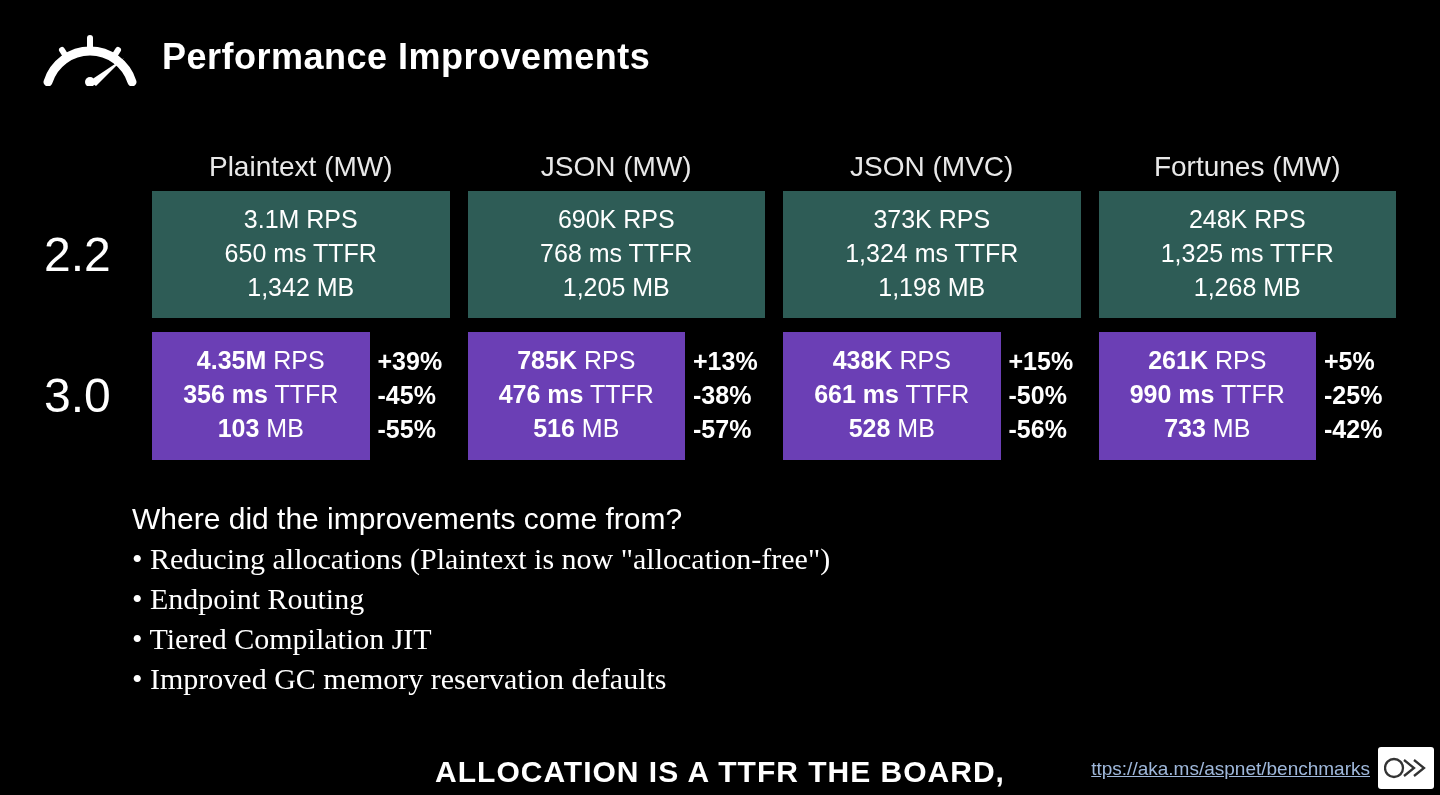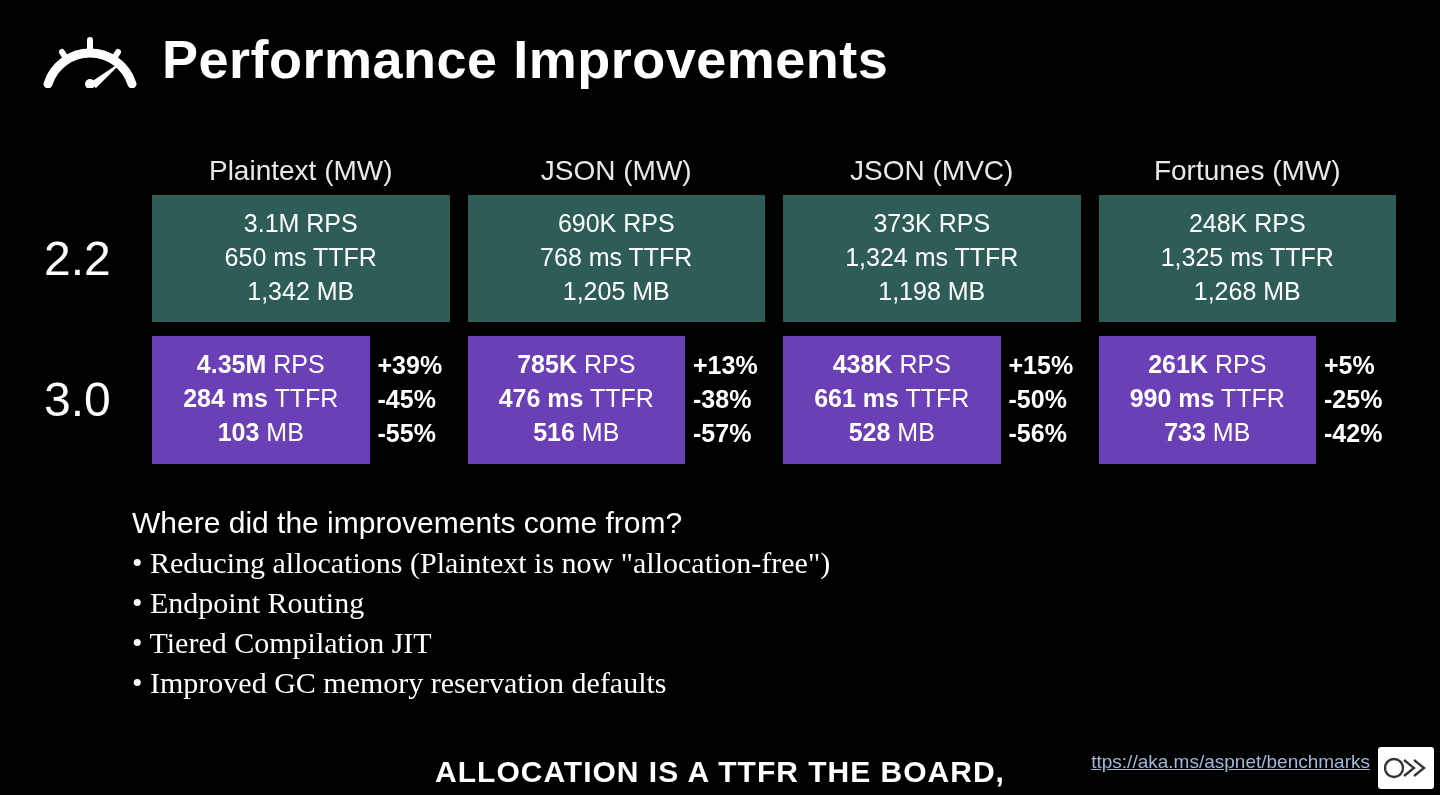--- a/index.html
+++ b/index.html
@@ -10,21 +10,21 @@
     width:1440px;
     height:795px;
     overflow:hidden;
     position:relative;
   }
 
   .slide { padding:28px 40px 0 40px; }
 
   .title-row { display:flex; align-items:center; gap:22px; }
   .gauge { width:100px; height:58px; }
-  h1 { font-size:54px; font-weight:600; letter-spacing:0.5px; }
+  h1 { font-size:36px; font-weight:600; letter-spacing:0.5px; }
 
   .grid {
     margin-top:65px;
     display:grid;
     grid-template-columns: 90px repeat(4, 1fr);
     column-gap:18px;
     row-gap:0;
     padding:0 4px;
   }
   .row-label {
@@ -76,21 +76,21 @@
     left:0; right:0;
     text-align:center;
     font-size:30px;
     font-weight:700;
     letter-spacing:1px;
   }
 
   .link-note {
     position:absolute;
     right:70px;
-    bottom:22px;
+    bottom:15px;
     font-size:19px;
     color:#c9c9c9;
   }
   .link-note a { color:#9fb8db; text-decoration:underline; }
 
   .watermark {
     position:absolute;
     right:6px;
     bottom:6px;
     width:56px;
@@ -154,21 +154,21 @@
           <div>248K RPS</div>
           <div>1,325 ms TTFR</div>
           <div>1,268 MB</div>
         </div>
     </div>
 
     <div class="row-label" style="padding-top:14px">3.0</div>
     <div class="cell-wrap">
       <div class="metric-box v30">
           <div><b>4.35M</b> RPS</div>
-          <div><b>284 ms</b> TTFR</div>
+          <div><b>356 ms</b> TTFR</div>
           <div><b>103</b> MB</div>
         </div>
       <div class="pct-col">
         <span>+39%</span>
         <span>-45%</span>
         <span>-55%</span>
       </div>
     </div>
     <div class="cell-wrap">
       <div class="metric-box v30">

